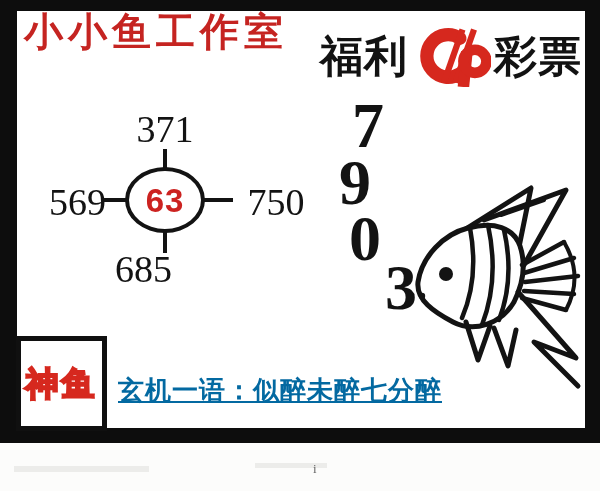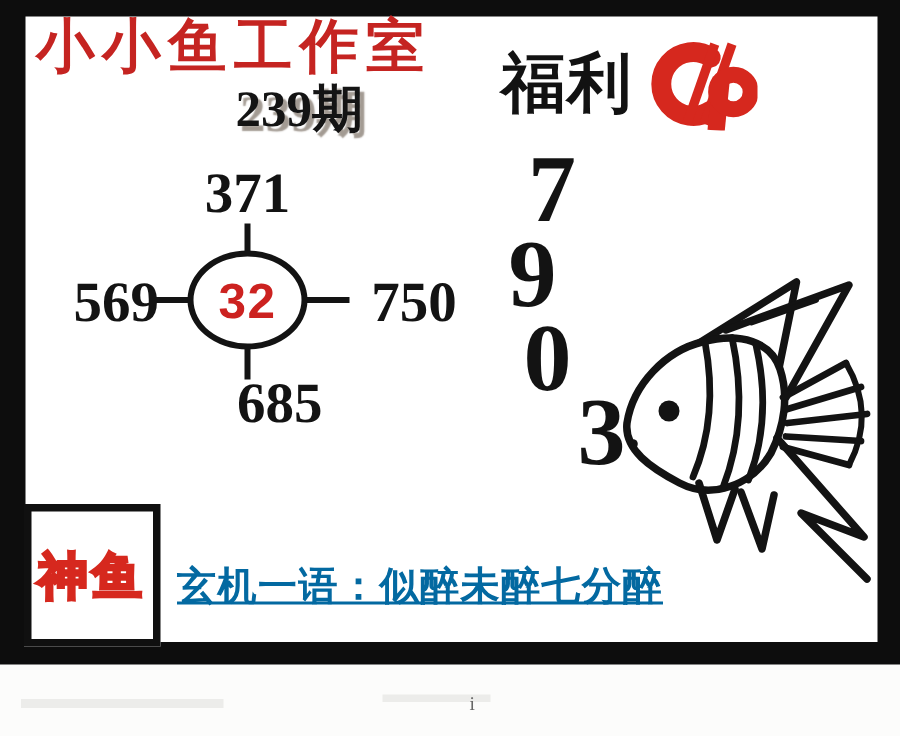--- a/index.html
+++ b/index.html
@@ -9,38 +9,38 @@
   .frame{position:absolute;left:0;top:0;width:600px;height:443px;box-sizing:border-box;
          border-top:11px solid #0d0d0d;border-left:17px solid #0d0d0d;
          border-right:15px solid #0d0d0d;border-bottom:15px solid #0d0d0d;z-index:1;}
   
   .studio-title{position:absolute;left:24px;top:12px;z-index:2;white-space:nowrap;
          font-family:"DejaVu Serif","Liberation Serif",serif;font-weight:700;
          font-size:39px;line-height:1;color:#c52421;letter-spacing:5px;}
   .issue{position:absolute;left:157px;top:57px;z-index:2;white-space:nowrap;
          font-family:"Liberation Serif",serif;font-weight:700;font-size:34px;line-height:1;
          color:#141414;text-shadow:3px 3px 1px #a39b93;}
-  .brand-row{position:absolute;left:334px;top:27px;height:58px;z-index:2;
+  .brand-row{position:absolute;left:320px;top:27px;height:58px;z-index:2;
          display:flex;align-items:center;}
   .brand-text{font-size:43px;font-weight:900;color:#121212;letter-spacing:1px;line-height:1;
          font-family:"Liberation Sans",sans-serif;white-space:nowrap;}
   .logo{width:80px;height:62px;margin:0 3px;}
   .badge{position:absolute;top:2px;right:3px;width:111px;height:28px;background:#ffffff;
          border:2px solid #ee0000;box-sizing:border-box;display:flex;align-items:center;
          gap:4px;padding:0 4px;z-index:6;cursor:pointer;}
   .badge-square{width:16px;height:14px;background:#ffff00;flex:0 0 auto;}
   .badge-text{font-family:"Liberation Serif",serif;font-weight:700;font-size:19px;
          color:#e00010;letter-spacing:1px;line-height:1;}
   
-  .num{position:absolute;z-index:2;font-family:"Liberation Serif",serif;font-weight:700;
+  .num{position:absolute;z-index:2;font-family:"Liberation Serif",serif;font-weight:400;
        font-size:38px;line-height:1;color:#131313;}
   .num-top{left:115px;top:110px;width:100px;text-align:center;}
   .num-left{left:26px;top:183px;width:80px;text-align:right;}
   .num-right{left:231px;top:183px;width:90px;text-align:center;}
-  .num-bottom{left:115px;top:250px;width:100px;text-align:right;}
+  .num-bottom{left:115px;top:250px;width:100px;text-align:left;}
   .conn{position:absolute;background:#131313;z-index:2;}
   .conn-top{left:163px;top:149px;width:4px;height:21px;}
   .conn-bottom{left:163px;top:230px;width:4px;height:23px;}
   .conn-left{left:104px;top:198px;width:23px;height:4px;}
   .conn-right{left:203px;top:198px;width:30px;height:4px;}
   .circle{position:absolute;left:125px;top:167px;width:80px;height:66px;background:#fff;
          border:4px solid #131313;border-radius:50%;box-sizing:border-box;z-index:3;
          display:flex;align-items:center;justify-content:center;}
   .center-num{font-family:"Liberation Sans",sans-serif;font-weight:800;font-size:33px;
          color:#cc2220;line-height:1;letter-spacing:1px;}
@@ -72,44 +72,44 @@
         font-family:"Liberation Serif",serif;}
 </style>
 </head>
 <body>
 
 <div class="poster">
 
   <div class="frame"></div>
 
   <div class="studio-title">小小鱼工作室</div>
-  <div class="issue">239期</div>
 
   <div class="brand-row">
     <span class="brand-text">福利</span>
     <svg class="logo" viewBox="0 0 90 70" aria-hidden="true">
       <path d="M55,15 A24,24 0 1 0 55,55" fill="none" stroke="#d6281e" stroke-width="15" stroke-linecap="round"></path>
       <line x1="58" y1="5" x2="37" y2="65" stroke="#d6281e" stroke-width="7"></line>
       <line x1="71" y1="5" x2="50" y2="65" stroke="#d6281e" stroke-width="7"></line>
       <line x1="63" y1="30" x2="59" y2="70" stroke="#d6281e" stroke-width="13"></line>
       <circle cx="72" cy="41" r="13" fill="none" stroke="#d6281e" stroke-width="12"></circle>
     </svg>
+    <span class="brand-text">彩票</span>
   </div>
 
 
   <div class="num num-top">371</div>
   <div class="num num-left">569</div>
   <div class="num num-right">750</div>
   <div class="num num-bottom">685</div>
   <div class="conn conn-top"></div>
   <div class="conn conn-bottom"></div>
   <div class="conn conn-left"></div>
   <div class="conn conn-right"></div>
   <div class="circle">
-    <span class="center-num">32</span>
+    <span class="center-num">63</span>
   </div>
 
   <span class="bigd bigd-1">7</span>
   <span class="bigd bigd-2">9</span>
   <span class="bigd bigd-3">0</span>
   <span class="bigd bigd-4">3</span>
 
   <svg class="fish" viewBox="0 0 186 250" aria-hidden="true">
     <g fill="none" stroke="#131313" stroke-linecap="round" stroke-linejoin="round">
 

